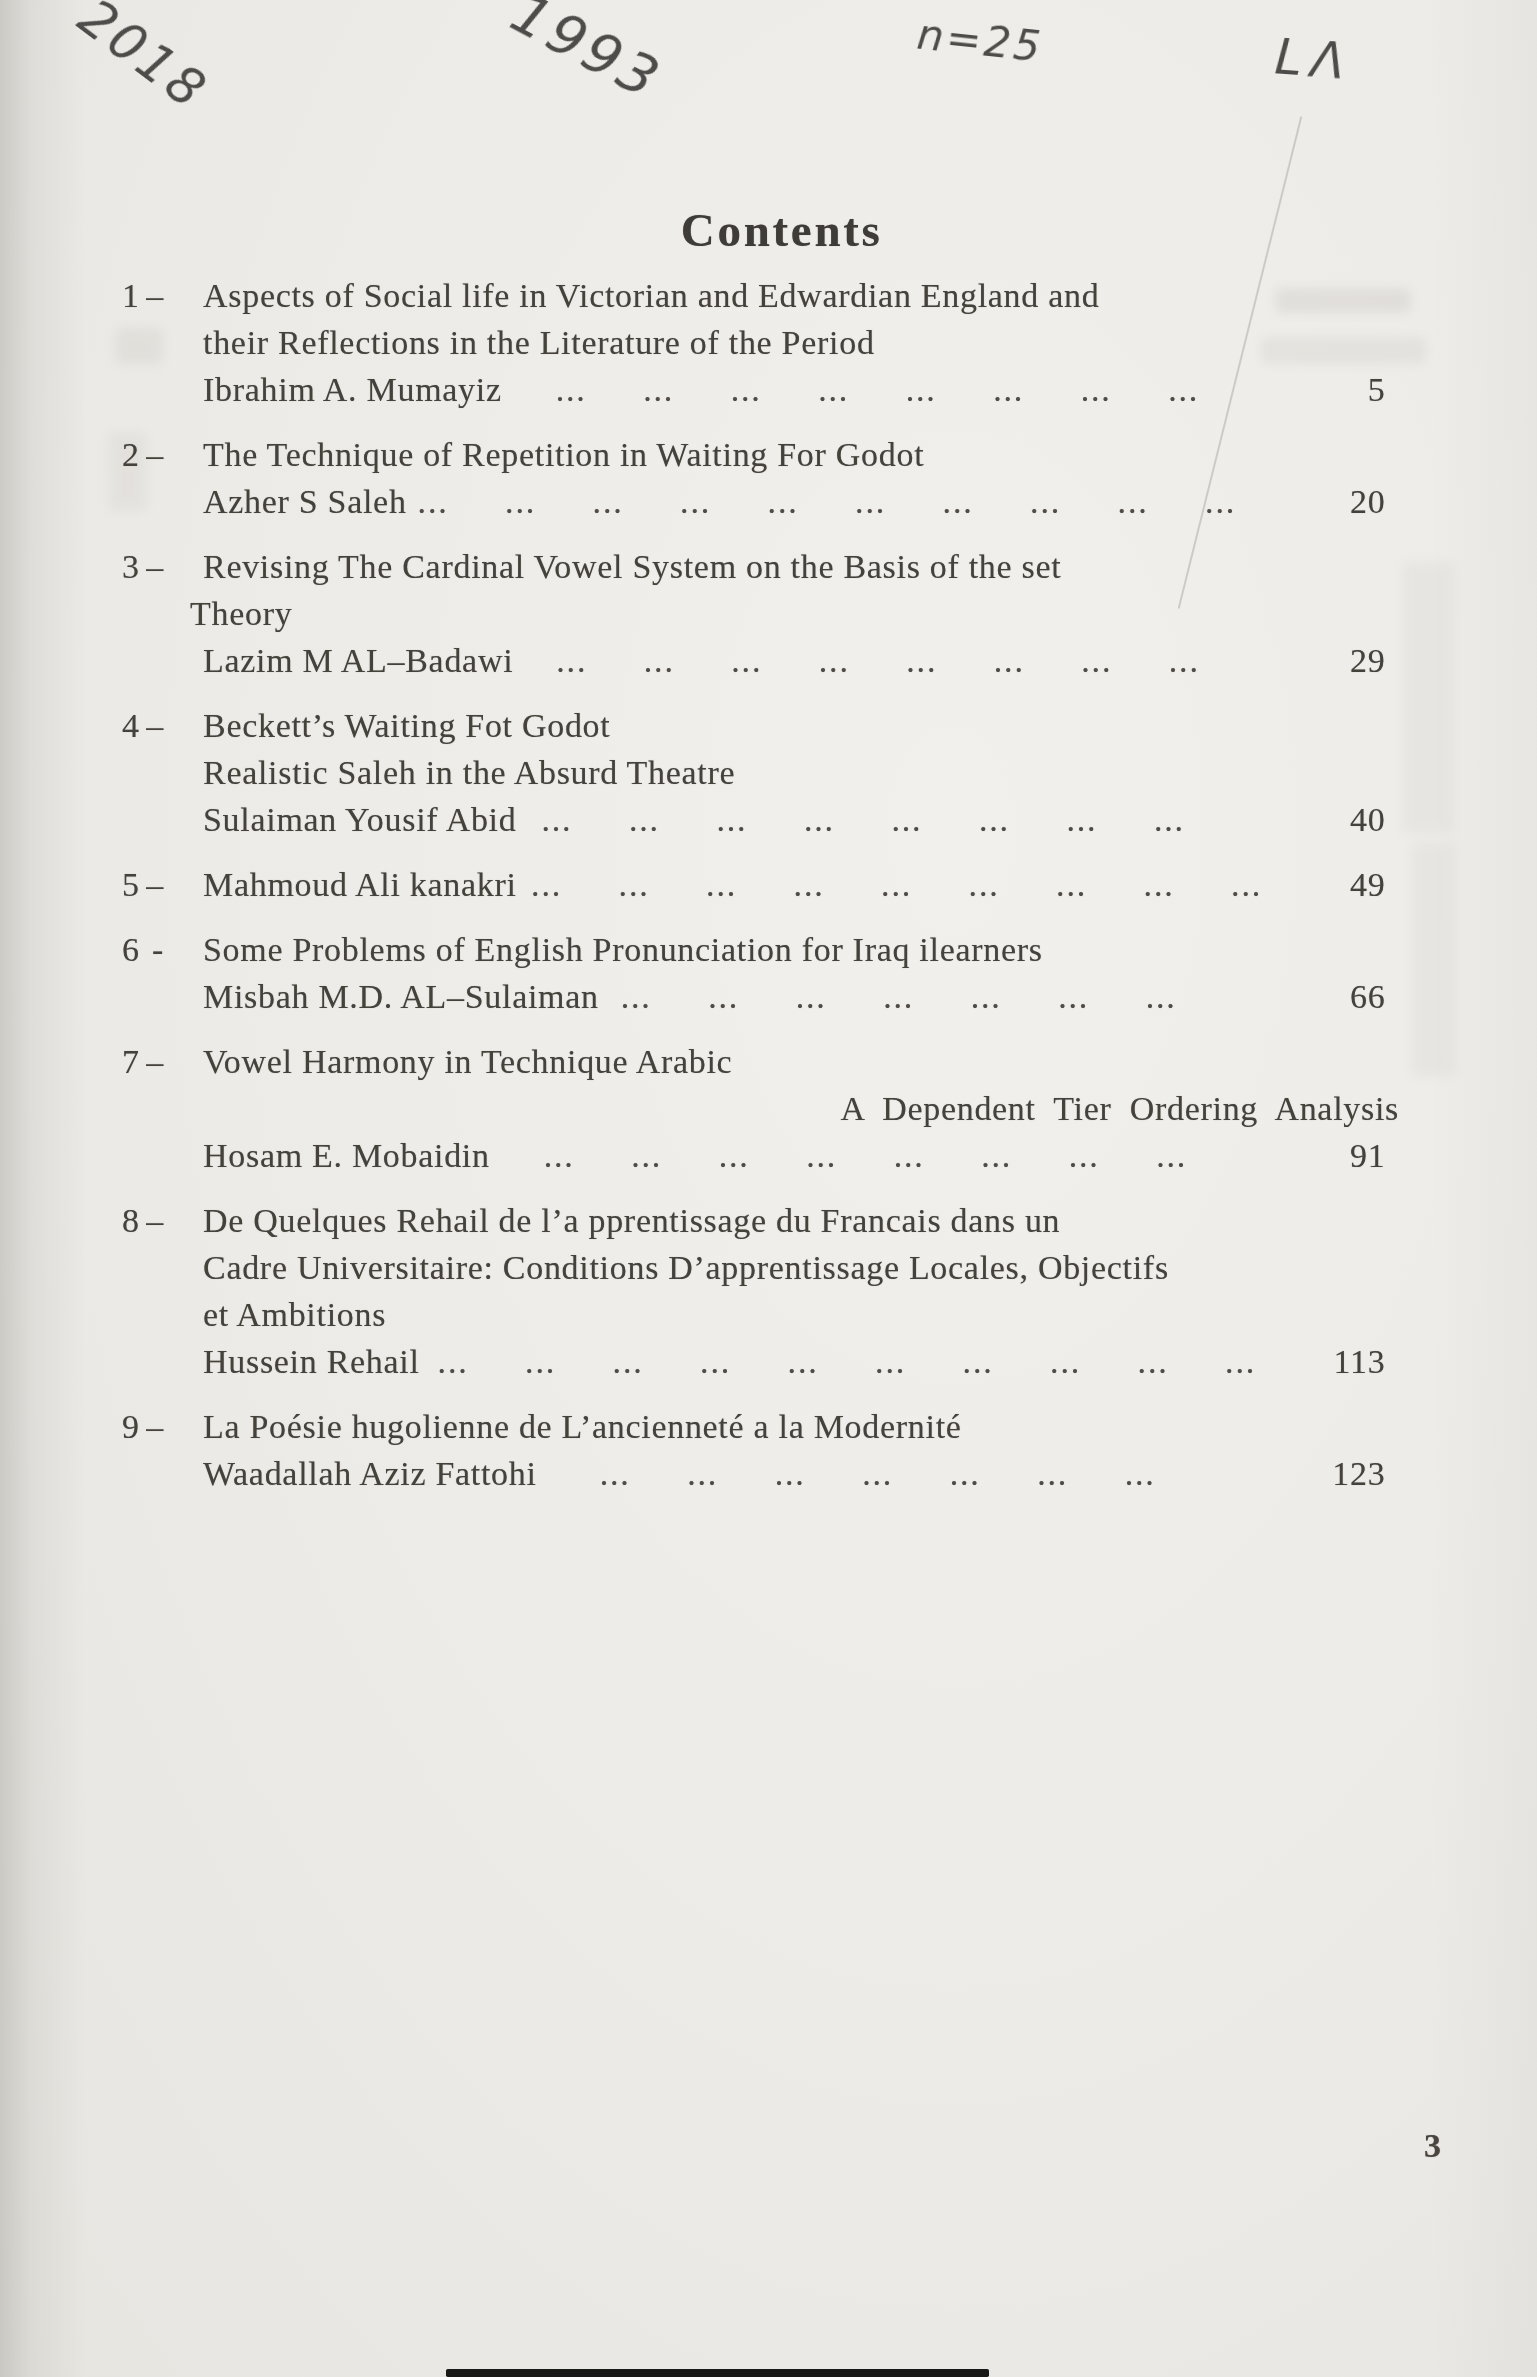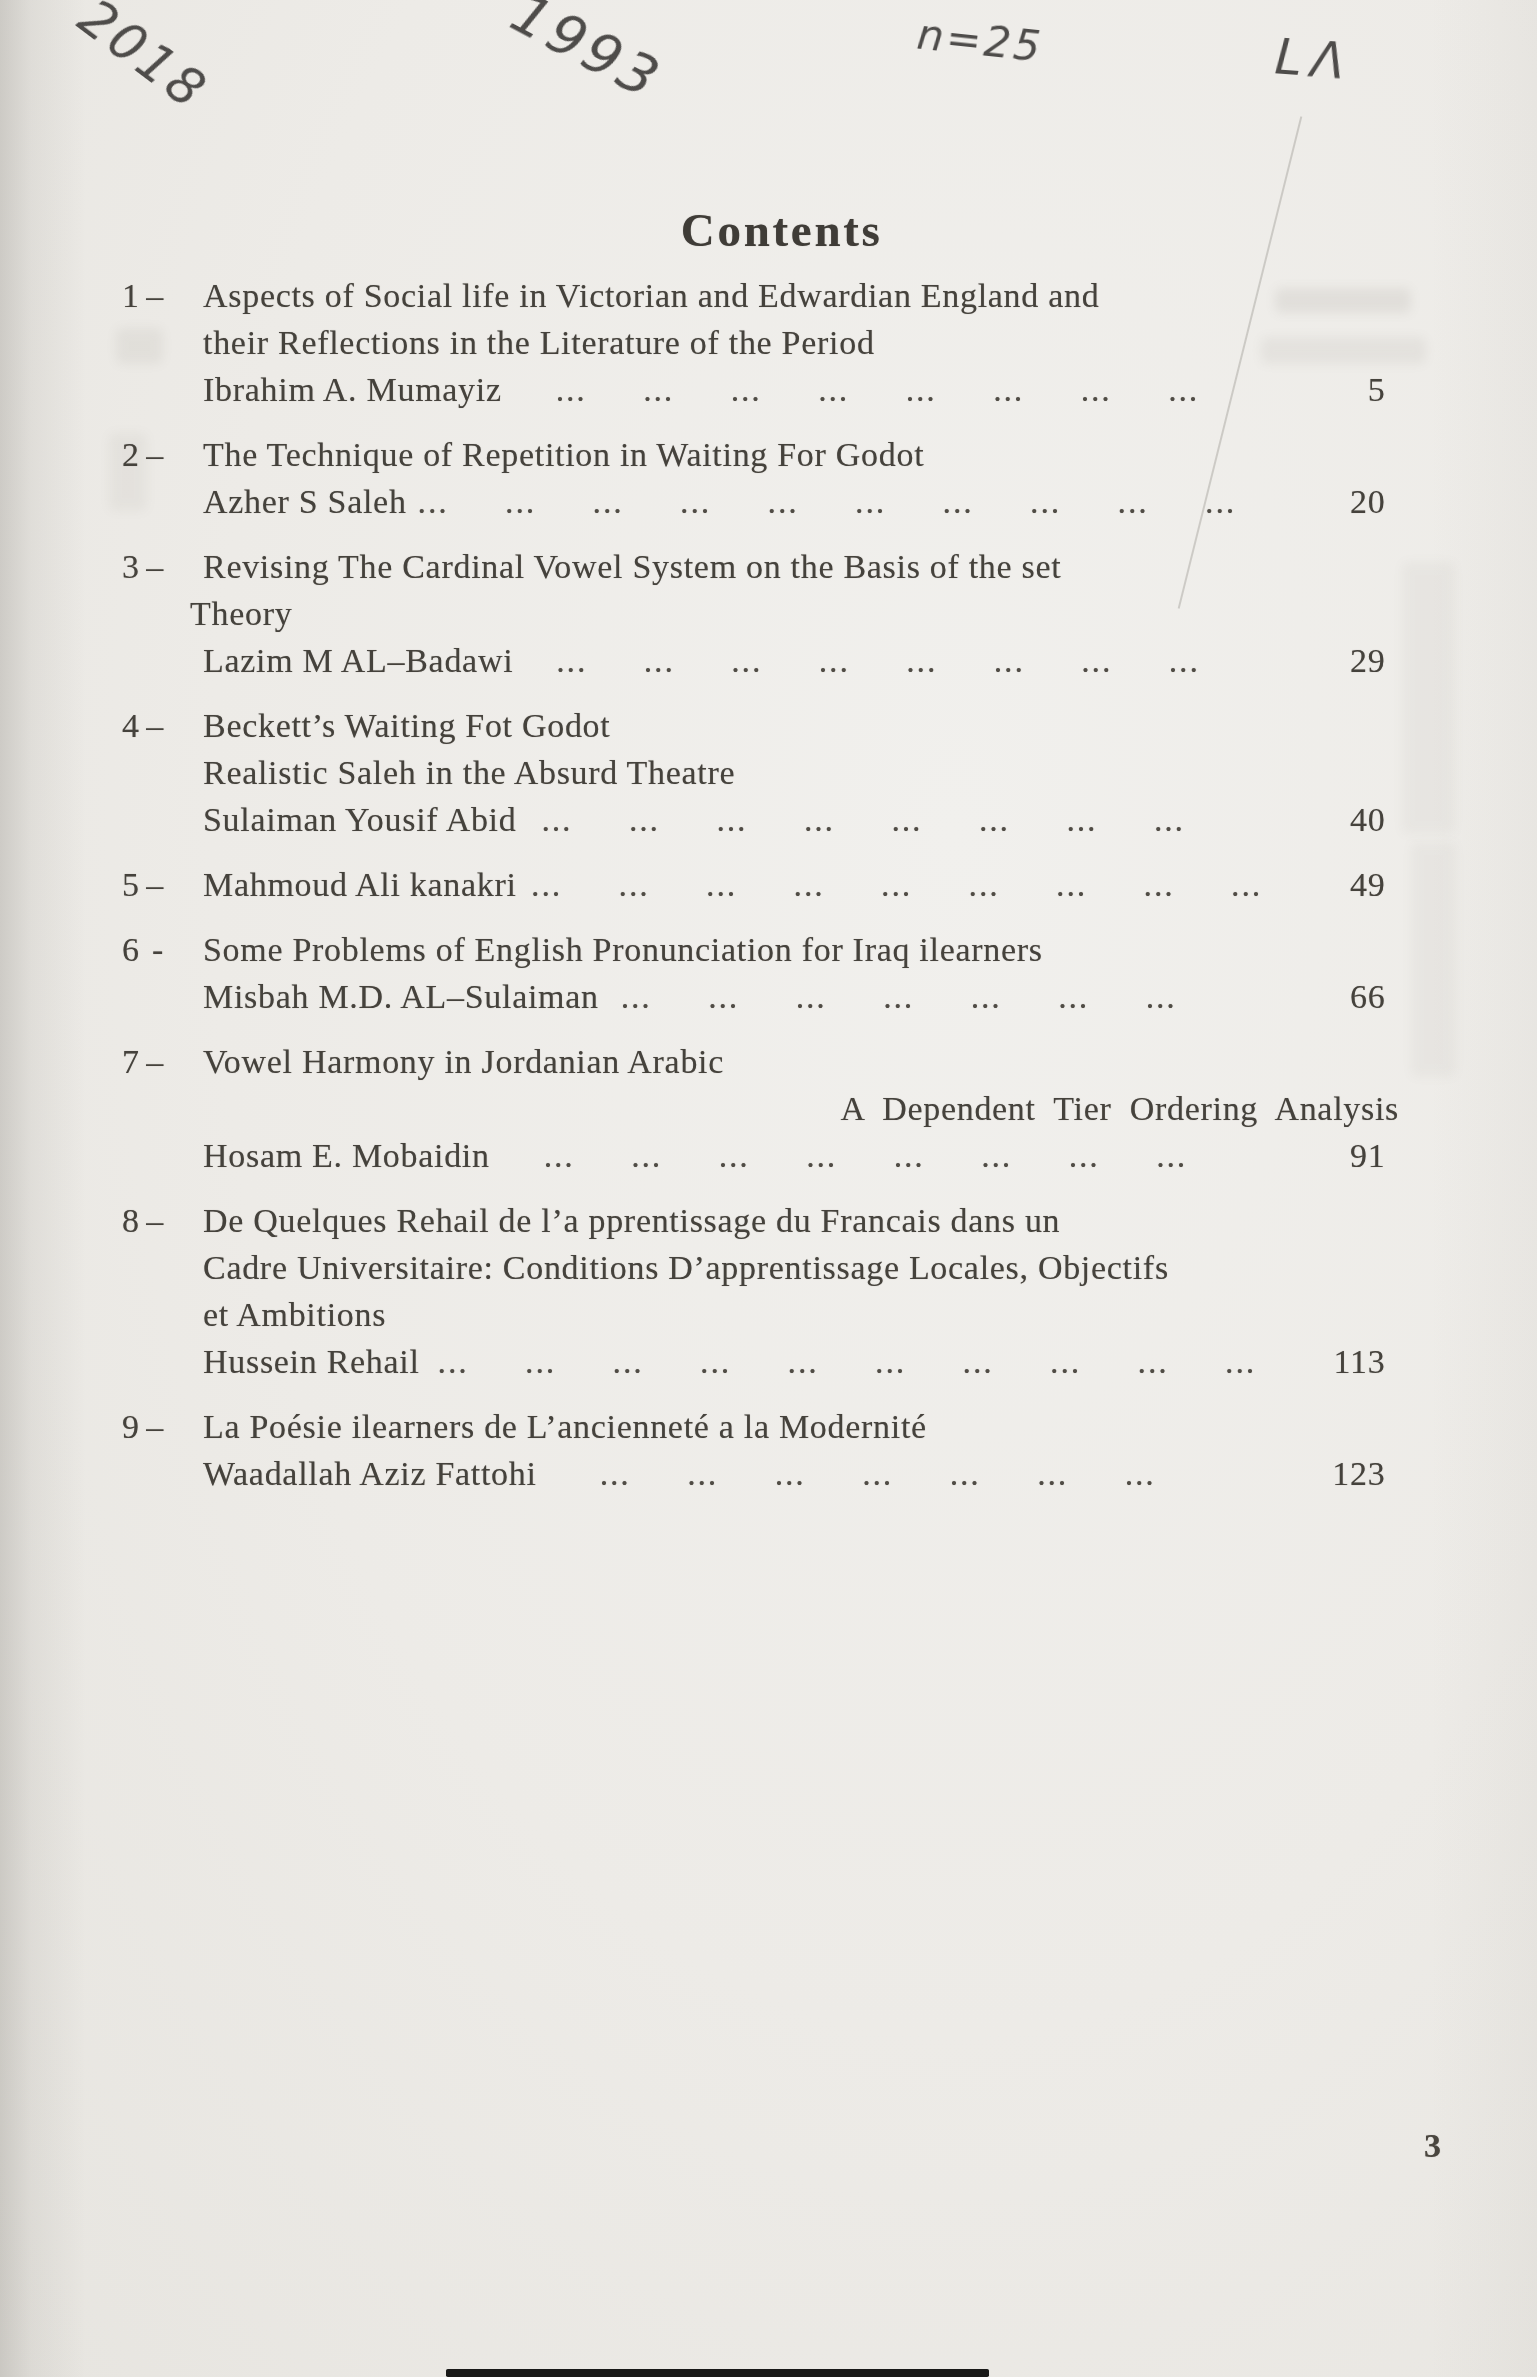--- a/index.html
+++ b/index.html
@@ -167,21 +167,21 @@
       <span>Misbah M.D. AL–Sulaiman</span><span class="dots m24">...  ...  ...  ...  ...  ...  ...</span>
       <span class="pageno">66</span>
     </div>
   </div>
 
   <div class="entry">
     <span class="num-wrap">
         <span>7</span>
         <span>–</span>
       </span>
-    <div class="line">Vowel Harmony in Jordanian Arabic</div>
+    <div class="line">Vowel Harmony in Technique Arabic</div>
     <div class="line indent-lg ws-wide">A Dependent Tier Ordering Analysis</div>
     <div class="line author-line">
       <span>Hosam E. Mobaidin</span><span class="dots m60">...  ...  ...  ...  ...  ...  ...  ...</span>
       <span class="pageno">91</span>
     </div>
   </div>
 
   <div class="entry">
     <span class="num-wrap">
         <span>8</span>
@@ -194,21 +194,21 @@
       <span>Hussein Rehail</span><span class="dots m20">...  ...  ...  ...  ...  ...  ...  ...  ...  ...</span>
       <span class="pageno">113</span>
     </div>
   </div>
 
   <div class="entry">
     <span class="num-wrap">
         <span>9</span>
         <span>–</span>
       </span>
-    <div class="line">La Poésie ilearners de L’ancienneté a la Modernité</div>
+    <div class="line">La Poésie hugolienne de L’ancienneté a la Modernité</div>
     <div class="line author-line">
       <span>Waadallah Aziz Fattohi</span><span class="dots m70">...  ...  ...  ...  ...  ...  ...</span>
       <span class="pageno">123</span>
     </div>
   </div>
 
 </div>
 
 <div class="folio">3</div>
 

